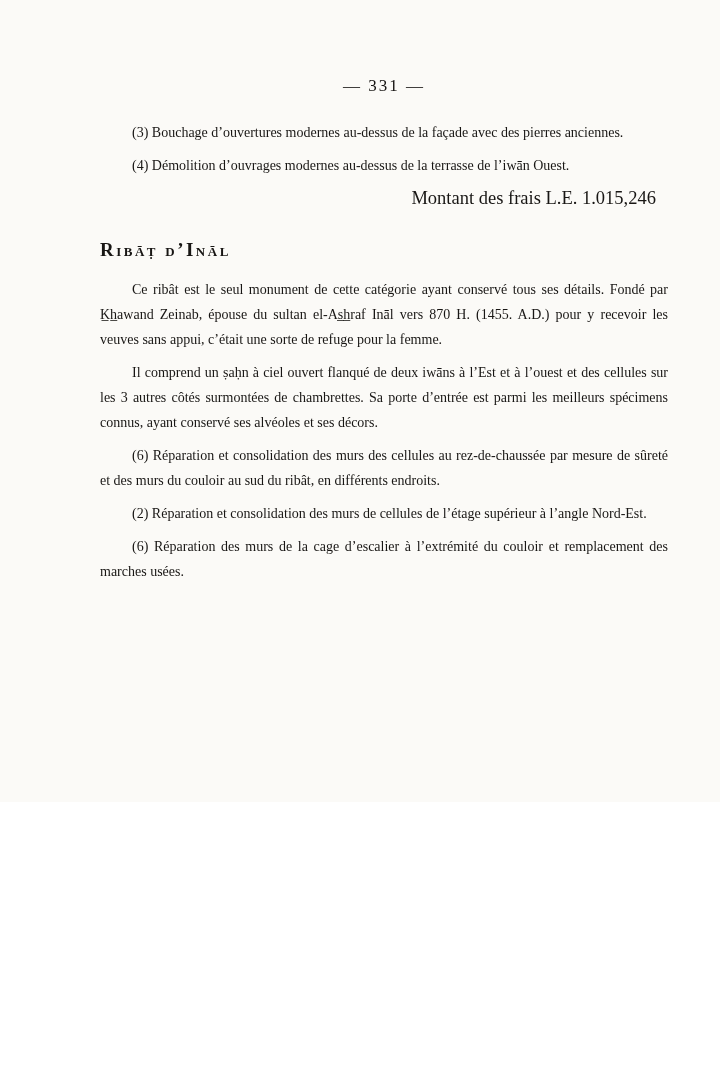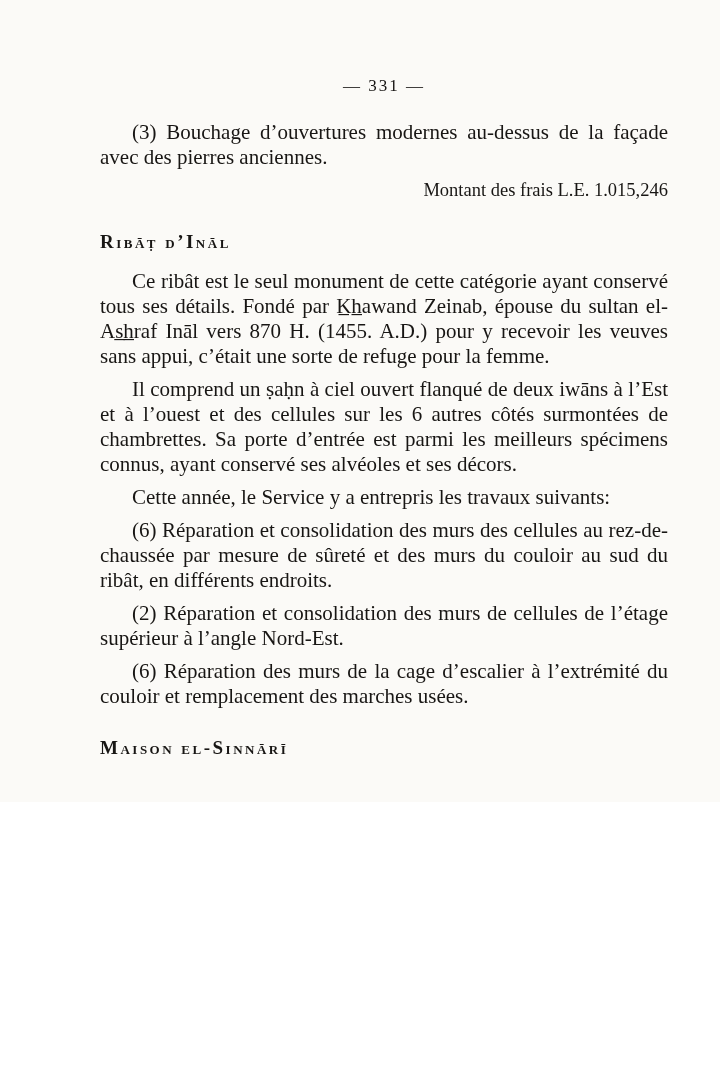--- a/index.html
+++ b/index.html
@@ -18,31 +18,31 @@
     color: #181614;
     overflow: hidden;
   }
   .page-number {
     text-align: center;
     font-size: 17px;
     letter-spacing: 2px;
     margin: 0 0 24px 0;
   }
   p.para {
-    font-size: 21px;
+    font-size: 14px;
     line-height: 25px;
     text-align: justify;
     text-indent: 32px;
     margin: 0 0 8px 0;
   }
   .montant {
     font-size: 18.5px;
     line-height: 25px;
     text-align: right;
-    margin: 6px 0 12px 0;
+    margin: 6px 12px 12px 0;
   }
   .montant.m2 {
     padding-right: 28px;
   }
   .heading {
     font-variant: small-caps;
     font-weight: 600;
     font-size: 19px;
     letter-spacing: 2.5px;
     text-align: left;
@@ -51,35 +51,34 @@
 </style>
 </head>
 <body>
 
 <div class="page">
 
   <div class="page-number">— 331 —</div>
 
   <p class="para">(3) Bouchage d’ouvertures modernes au-dessus de la façade avec des pierres anciennes.</p>
 
+  <p class="para">(4) Démolition d’ouvrages modernes au-dessus de la terrasse de l’iwān Ouest.</p>
 
   <div class="montant m1">Montant des frais L.E. 1.015,246</div>
 
   <div class="heading">Ribāṭ d’Ināl</div>
 
   <p class="para">Ce ribât est le seul monument de cette catégorie ayant conservé tous ses détails. Fondé par K̲h̲awand Zeinab, épouse du sultan el-As̲h̲raf Ināl vers 870 H. (1455. A.D.) pour y recevoir les veuves sans appui, c’était une sorte de refuge pour la femme.</p>
 
-  <p class="para">Il comprend un ṣaḥn à ciel ouvert flanqué de deux iwāns à l’Est et à l’ouest et des cellules sur les 6 autres côtés surmontées de chambrettes. Sa porte d’entrée est parmi les meilleurs spécimens connus, ayant conservé ses alvéoles et ses décors.</p>
+  <p class="para">Il comprend un ṣaḥn à ciel ouvert flanqué de deux iwāns à l’Est et à l’ouest et des cellules sur les 3 autres côtés surmontées de chambrettes. Sa porte d’entrée est parmi les meilleurs spécimens connus, ayant conservé ses alvéoles et ses décors.</p>
 
-  <p class="para">Cette année, le Service y a entrepris les travaux suivants:</p>
 
   <p class="para">(6) Réparation et consolidation des murs des cellules au rez-de-chaussée par mesure de sûreté et des murs du couloir au sud du ribât, en différents endroits.</p>
 
   <p class="para">(2) Réparation et consolidation des murs de cellules de l’étage supérieur à l’angle Nord-Est.</p>
 
   <p class="para">(6) Réparation des murs de la cage d’escalier à l’extrémité du couloir et remplacement des marches usées.</p>
 
 
-  <div class="heading">Maison el-Sinnārī</div>
 
 
 
 </div>
 
 </body></html>

